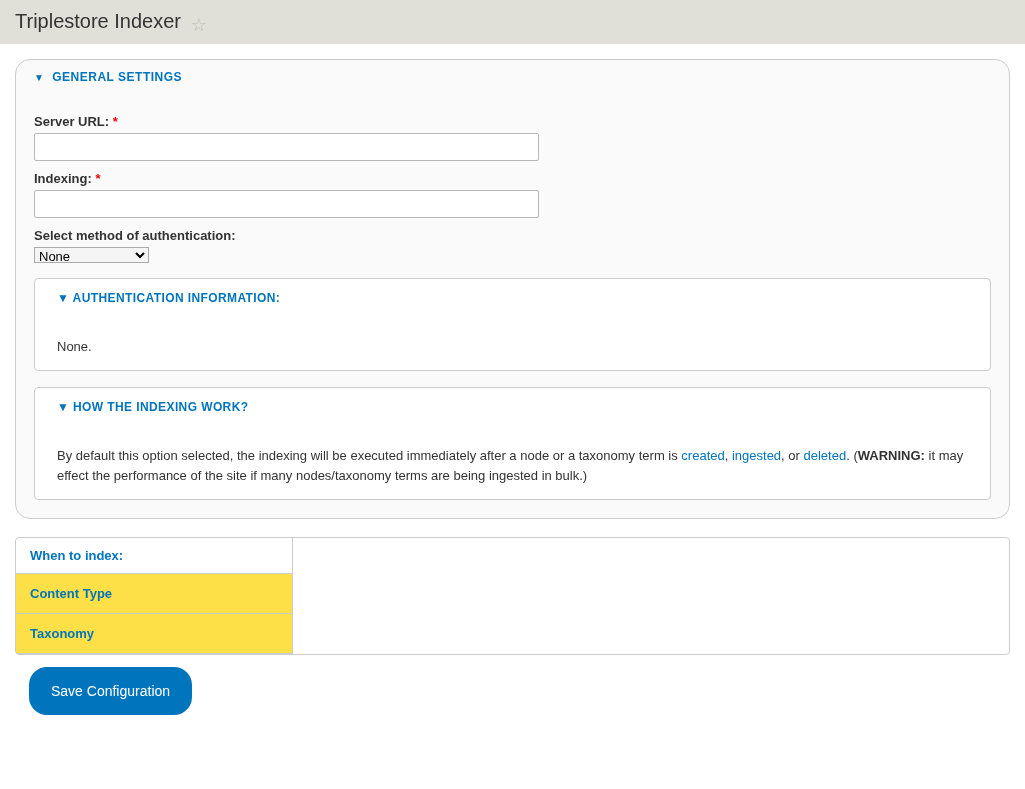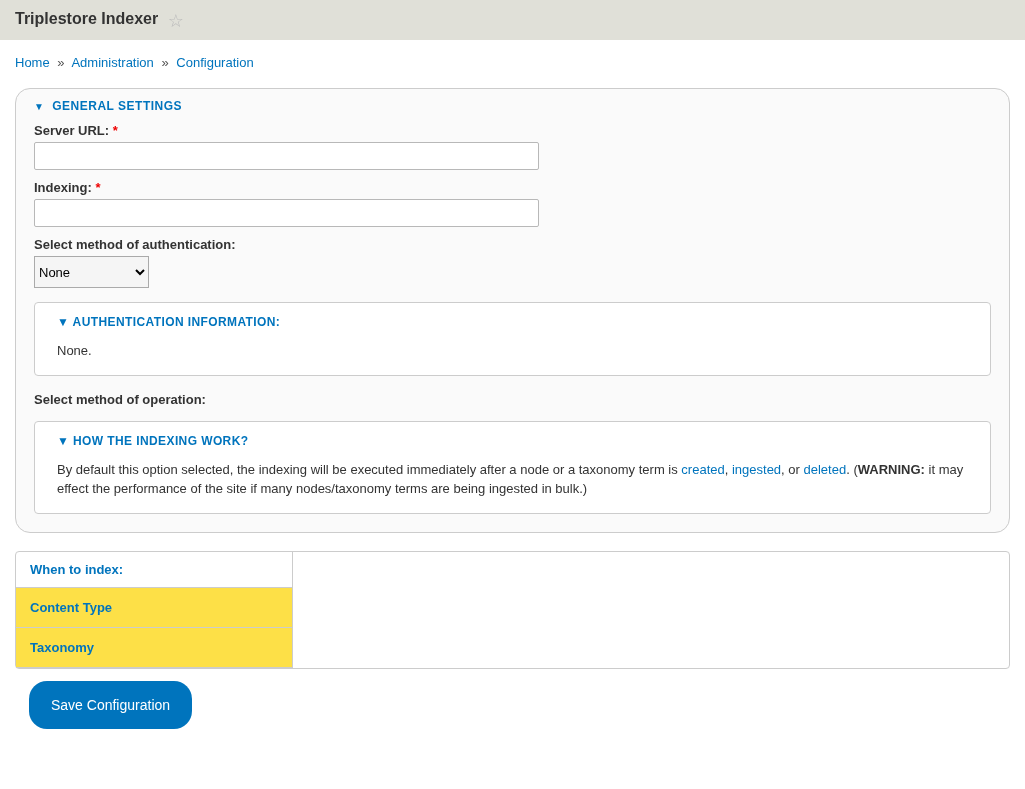--- a/index.html
+++ b/index.html
@@ -7,22 +7,22 @@
   font-family: "Lucida Grande", "Lucida Sans Unicode", Verdana, sans-serif;
   font-size: 13px;
   color: #3b3b3b;
   background: #fff;
 }
 .header {
   background: #e0e0d8;
   padding: 10px 15px 8px;
 }
 .header h1 {
-  font-size: 16px;
-  font-weight: bold;
+  font-size: 20px;
+  font-weight: normal;
   color: #333;
   display: inline-block;
 }
 .star {
   display: inline-block;
   margin-left: 6px;
   color: #bbb;
   font-size: 18px;
   vertical-align: middle;
 }
@@ -54,40 +54,41 @@
   color: #0074bd;
   text-transform: uppercase;
   cursor: pointer;
 }
 fieldset.panel > .panel-header .tri {
   margin-right: 4px;
   font-size: 10px;
 }
 .panel-body {
   padding: 0px 18px 18px 18px;
+  margin-top: 20px;
 }
 .form-item { margin-bottom: 10px; }
 .form-item label {
   display: block;
   font-weight: bold;
   font-size: 13px;
   margin-bottom: 4px;
   color: #333;
 }
 .req { color: #e00; }
 input.text {
   width: 505px;
   height: 28px;
   padding: 3px 6px;
   border: 1px solid #b8b8b8;
   border-radius: 2px;
   font-size: 13px;
 }
 select {
-  height: 32px;
+  height: 16px;
   font-size: 13px;
   border: 1px solid #aaa;
   background: #f5f5f5;
 }
 select.auth { width: 115px; }
 select.op { width: 260px; }
 fieldset.inner {
   border: 1px solid #ccc;
   border-radius: 4px;
   margin-top: 14px;
@@ -158,27 +159,20 @@
 </head>
 <body>
 
 <div class="header">
   <h1>Triplestore Indexer</h1>
   <span class="star">☆</span>
 </div>
 
 <div class="content">
 
-  <div class="breadcrumb">
-    <a href="#">Home</a>
-    <span>»</span>
-    <a href="#">Administration</a>
-    <span>»</span>
-    <a href="#">Configuration</a>
-  </div>
 
   <fieldset class="panel">
     <div class="panel-header">
       <span class="tri">▼</span>
       <span>General Settings</span>
     </div>
     <div class="panel-body">
 
       <div class="form-item">
         <label><span>Server URL:</span> <span class="req">*</span></label>
@@ -199,21 +193,20 @@
 
       <fieldset class="inner">
         <div class="panel-header">
           <span class="tri">▼</span>
           <span>Authentication Information:</span>
         </div>
         <div class="panel-body">None.</div>
       </fieldset>
 
       <div class="form-item" style="margin-top:16px;">
-        <label>Select method of operation:</label>
       </div>
 
       <fieldset class="inner">
         <div class="panel-header">
           <span class="tri">▼</span>
           <span>How the Indexing work?</span>
         </div>
         <div class="panel-body">
           <span>By default this option selected, the indexing will be executed immediately after a node or a taxonomy term is </span><a href="#">created</a>, <a href="#">ingested</a><span>, or </span><a href="#">deleted</a><span>. (</span><strong>WARNING:</strong><span> it may effect the performance of the site if many nodes/taxonomy terms are being ingested in bulk.)</span>
         </div>

